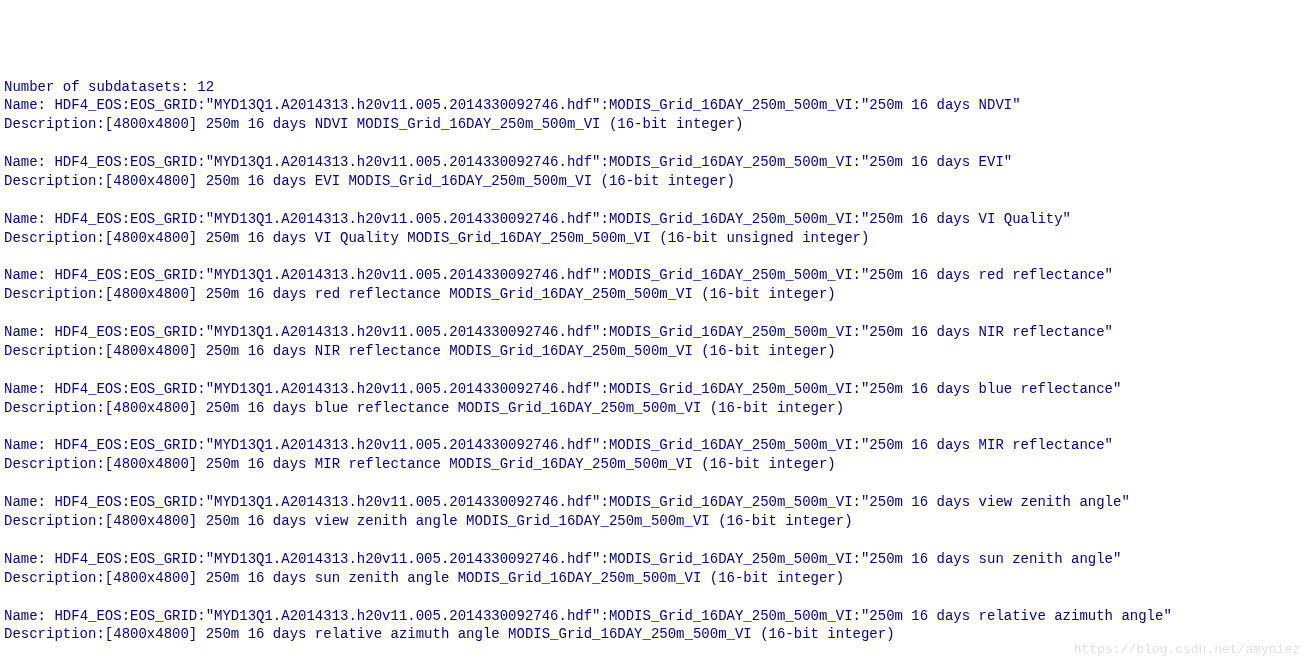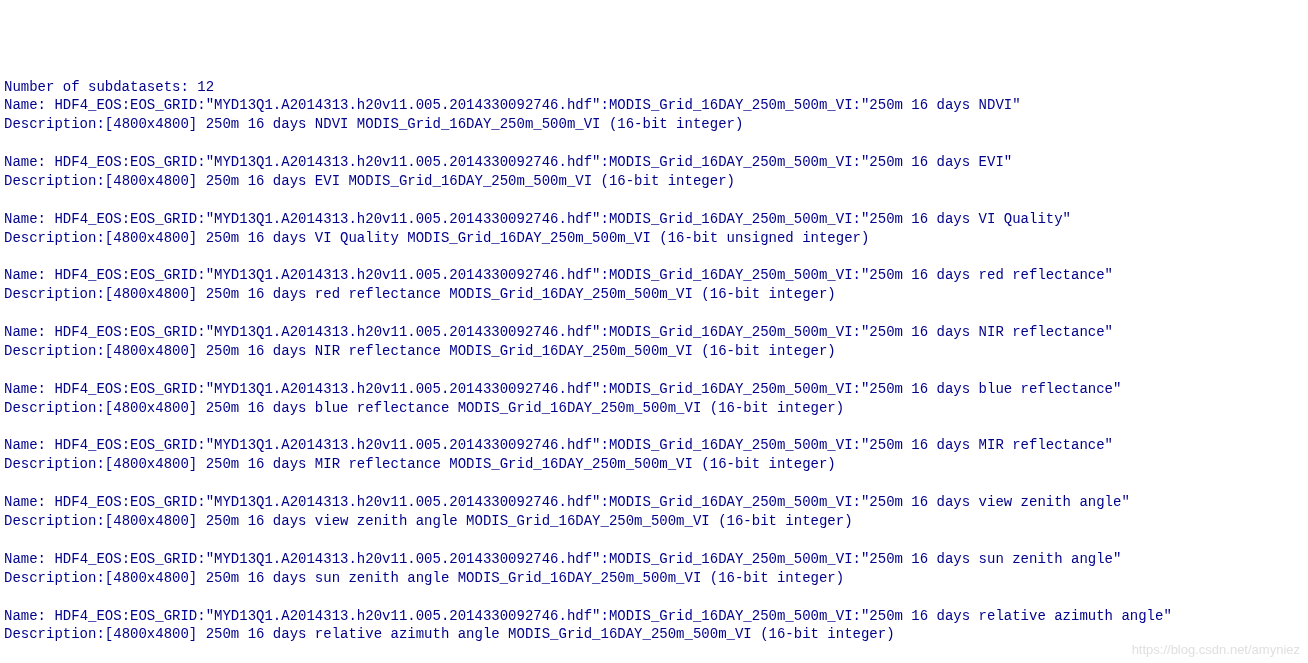--- a/index.html
+++ b/index.html
@@ -10,21 +10,21 @@
       margin: 0;
       padding: 2px 4px;
       white-space: pre;
       line-height: 1.35;
     }
     .watermark {
       position: fixed;
       bottom: 4px;
       right: 8px;
       color: #e0e0e0;
-      font-family: Liberation Sans, sans-serif;
+      font-family: Liberation Mono, monospace;
       font-size: 13px;
     }
     .blank {
       height: 1.35em;
     }
   </style>
 </head>
 <body>
 
 

